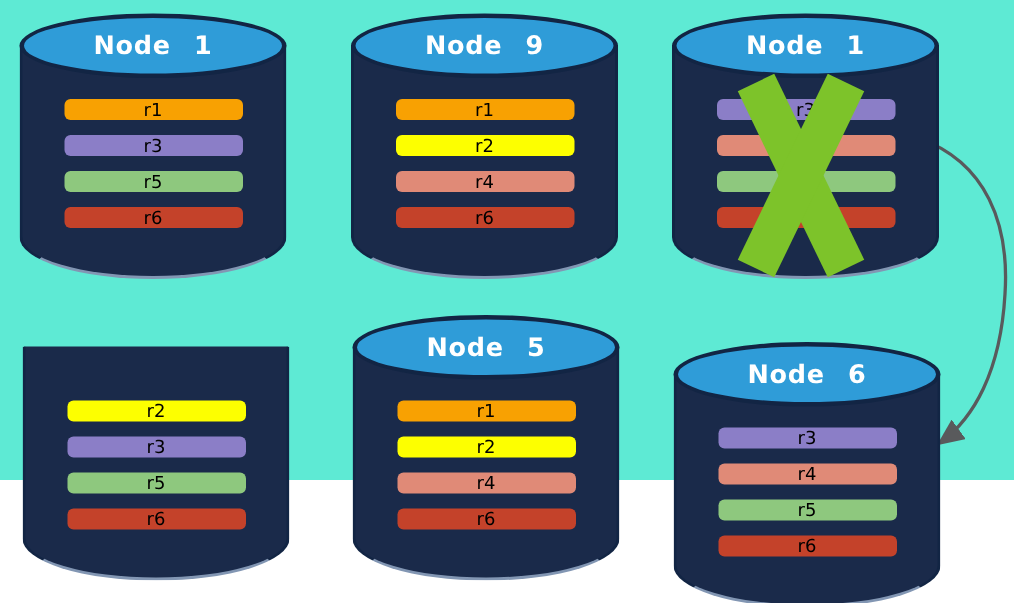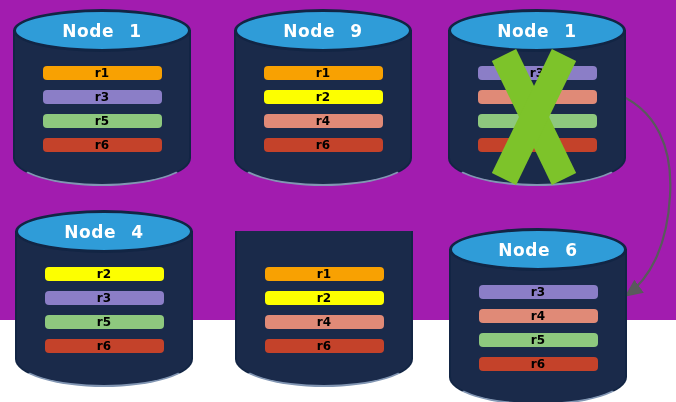--- a/index.html
+++ b/index.html
@@ -5,21 +5,21 @@
   html, body { margin: 0; padding: 0; }
   body {
     width: 676px; height: 402px;
     background: #ffffff;
     font-family: "DejaVu Sans", "Liberation Sans", sans-serif;
     overflow: hidden;
   }
   #diagram {
     position: relative;
     width: 676px; height: 320px;
-    background: #a21caf;
+    background: #5eead4;
   }
 
   
   .node { position: absolute; width: 178px; height: 177px; z-index: 1; }
   .node-1 { left: 13px;  top: 9px;   }
   .node-2 { left: 234px; top: 9px;   }
   .node-3 { left: 448px; top: 9px;   }
   .node-4 { left: 15px;  top: 210px; }
   .node-5 { left: 235px; top: 210px; }
   .node-6 { left: 449px; top: 228px; }
@@ -56,21 +56,21 @@
     position: absolute; top: 57px; left: 0; right: 0;
     display: flex; flex-direction: column; align-items: center; gap: 10px;
     z-index: 3;
   }
   .bar {
     width: 119px; height: 14px;
     border-radius: 4px;
     display: flex; align-items: center; justify-content: center;
   }
   .bar-label {
-    font-size: 12px; font-weight: bold; color: var(--bar-text); line-height: 1;
+    font-size: 12px; font-weight: normal; color: var(--bar-text); line-height: 1;
   }
 
   
   .x-mark {
     position: absolute; left: 36px; top: 40px;
     width: 100px; height: 136px;
     z-index: 6;
   }
   .x-mark line { stroke: var(--x-color); stroke-width: 27; }
 
@@ -157,42 +157,42 @@
           <span class="bar-label">r6</span>
         </div>
       </div>
       <svg class="x-mark" viewBox="0 0 100 136" aria-hidden="true">
         <line x1="20" y1="6" x2="80" y2="130"></line>
         <line x1="80" y1="6" x2="20" y2="130"></line>
       </svg>
     </div>
     <div class="node node-4">
       <div class="cyl-body"></div>
-      <div class="cyl-top">
-        <span class="title">Node 4</span>
-      </div>
       <div class="bars">
 
       <div class="bar" style="background: rgb(253, 255, 0);">
           <span class="bar-label">r2</span>
         </div>
         <div class="bar" style="background: rgb(139, 126, 199);">
           <span class="bar-label">r3</span>
         </div>
         <div class="bar" style="background: rgb(142, 200, 126);">
           <span class="bar-label">r5</span>
         </div>
         <div class="bar" style="background: rgb(196, 66, 42);">
           <span class="bar-label">r6</span>
         </div>
       </div>
 
     </div>
     <div class="node node-5">
       <div class="cyl-body"></div>
+      <div class="cyl-top">
+        <span class="title">Node 5</span>
+      </div>
       <div class="bars">
 
       <div class="bar" style="background: rgb(248, 161, 2);">
           <span class="bar-label">r1</span>
         </div>
         <div class="bar" style="background: rgb(253, 255, 0);">
           <span class="bar-label">r2</span>
         </div>
         <div class="bar" style="background: rgb(224, 138, 119);">
           <span class="bar-label">r4</span>

